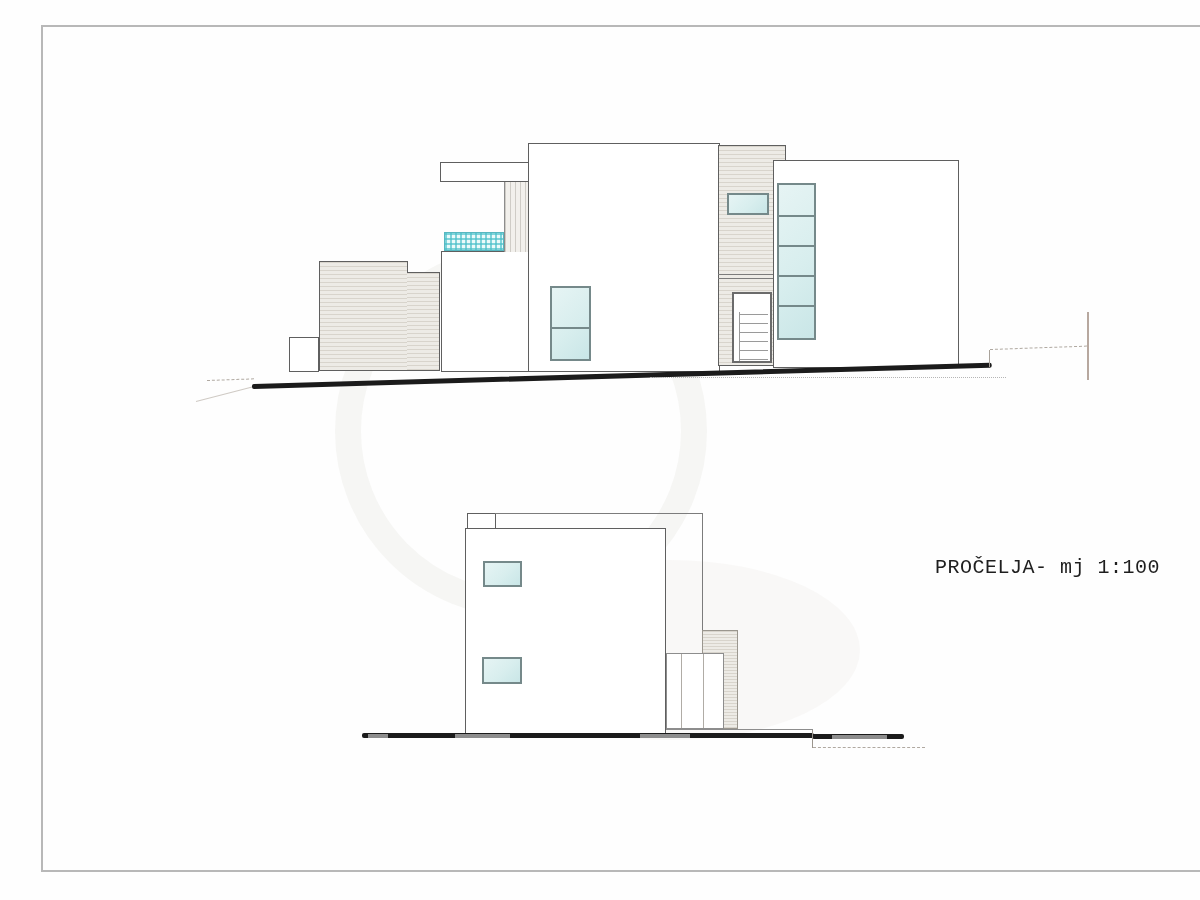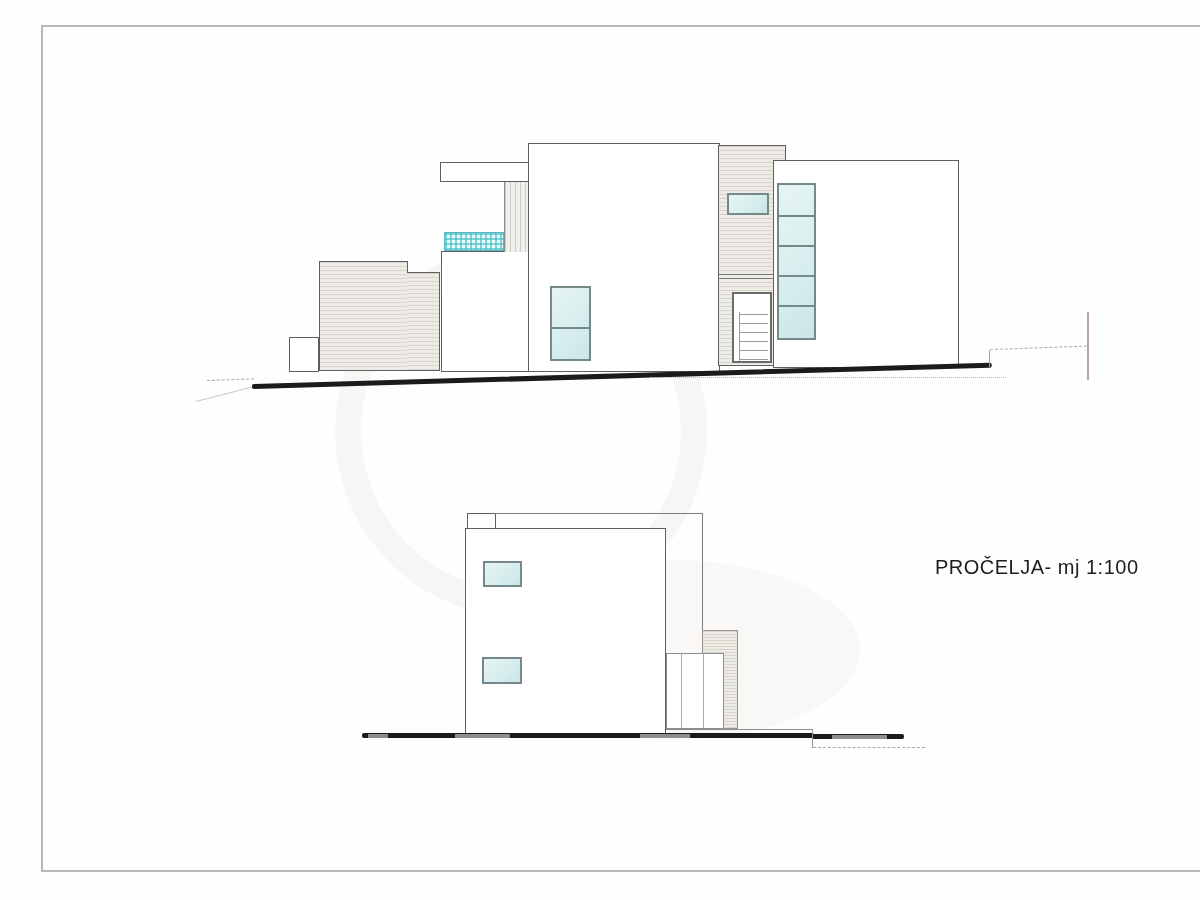--- a/index.html
+++ b/index.html
@@ -1,19 +1,19 @@
 <!DOCTYPE html>
 <html style="--frame: #b8b8b8; --outline: #5f5f5f; --ground: #1b1b1b; --glass: #d8eeee; --glass-frame: #75898a; --hatch-fill: #edebe6; --hatch-line: #d8d4cc; --water: #59c3cc; --marker: #b7a89f; --text: #1e1e1e;"><head>
 <meta charset="utf-8">
 <style>
   html,body{margin:0;padding:0;background:#fff;}
   #sheet{
     position:relative;width:1200px;height:900px;overflow:hidden;
     background:#fefefe;
-    font-family:Liberation Sans, sans-serif;
+    font-family:Liberation Mono, monospace;
   }
   .abs{position:absolute;}
   
   .frame-line{position:absolute;background:var(--frame,#b8b8b8);}
   
   .vol{position:absolute;background:#fff;border:1px solid var(--outline,#5f5f5f);box-sizing:border-box;}
   
   .hatch-h{position:absolute;box-sizing:border-box;border:1px solid var(--outline,#5f5f5f);
     background:repeating-linear-gradient(to bottom, var(--hatch-line,#d8d4cc) 0 1px, var(--hatch-fill,#edebe6) 1px 4px);}
   .hatch-h-fine{position:absolute;box-sizing:border-box;border:1px solid #9a968e;

